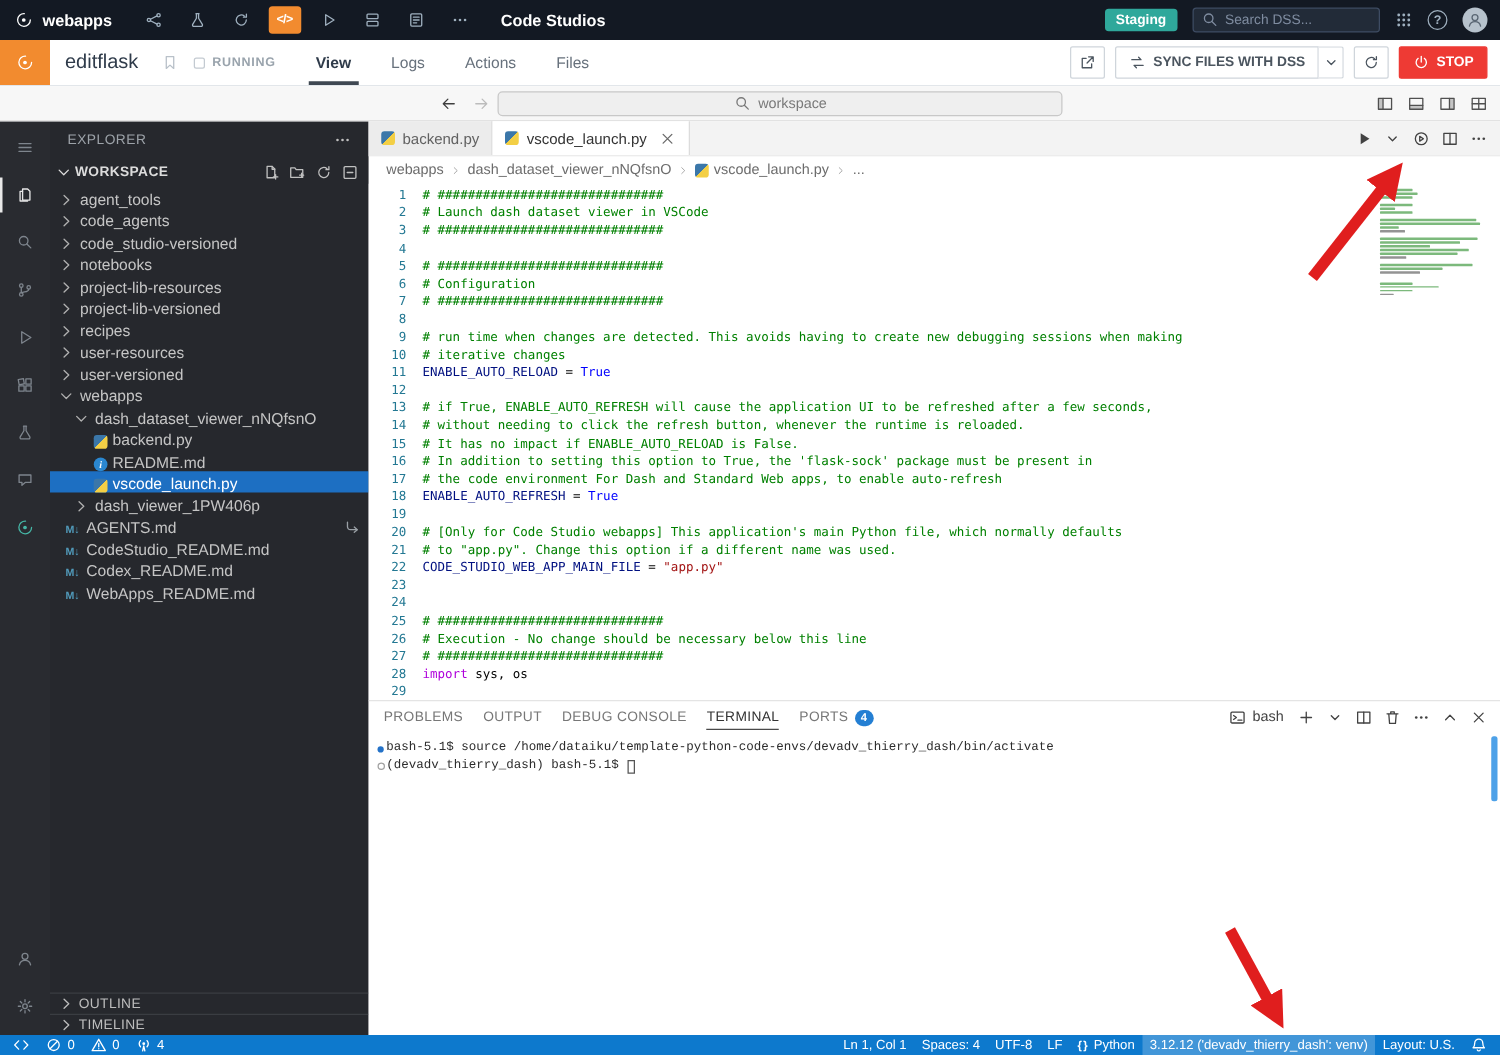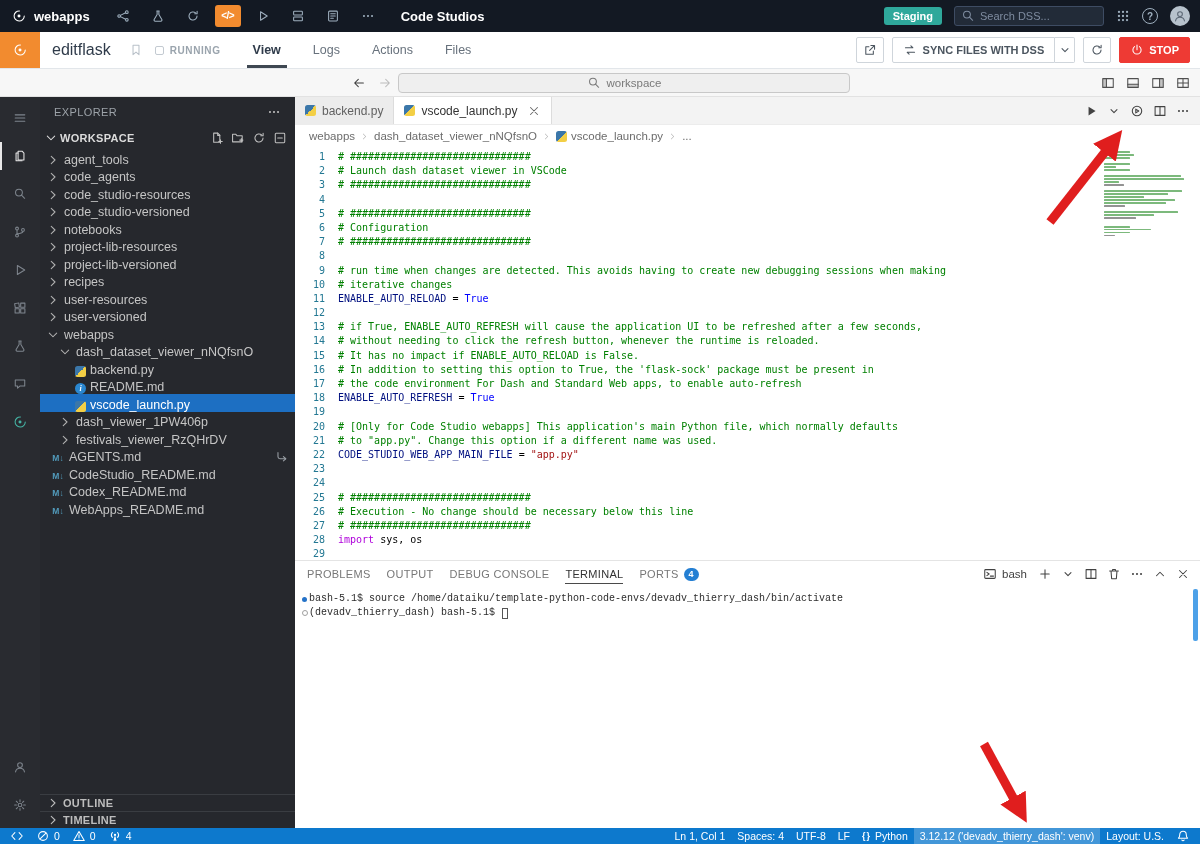--- a/index.html
+++ b/index.html
@@ -85,21 +85,21 @@
   .trow.selected{background:#1d6fc2;color:#fff}
   .trow .chev{width:14px;flex:0 0 14px;color:#b0b0b0;display:flex;justify-content:center}
   .trow .chev svg{width:10px;height:10px}
   .pyicon{width:11px;height:11px;border-radius:2.5px;background:linear-gradient(135deg,#3b77a9 50%,#f3cf45 50%);flex:0 0 11px;display:inline-block}
   .mdicon{color:#519aba;font-size:8.5px;font-weight:700;flex:0 0 14px;text-align:center;line-height:11px}
   .infoicon{width:11px;height:11px;border-radius:50%;background:#2a87d0;color:#fff;font-size:8px;font-weight:700;display:flex;align-items:center;justify-content:center;flex:0 0 11px;font-family:"Liberation Serif",serif;font-style:italic}
   .trow .lbl{overflow:hidden;text-overflow:ellipsis}
   .trow .tbadge{margin-left:auto;color:#9aa0a6}
   .trow .tbadge svg{width:12px;height:12px}
   #sb-bottom{margin-top:auto}
-  .sb-bsec{height:17px;border-top:1px solid #3a3d42;display:flex;align-items:center;gap:3px;padding:0 6px;font-size:11px;font-weight:700;color:#bdbdbd;letter-spacing:.3px;cursor:pointer}
+  .sb-bsec{height:17px;border-top:1px solid #3a3d42;display:flex;align-items:center;gap:3px;padding:0 6px;font-size:11px;font-weight:400;color:#bdbdbd;letter-spacing:.3px;cursor:pointer}
   .sb-bsec svg{width:10px;height:10px}
 
   
   #editorcol{flex:1;display:flex;flex-direction:column;background:#fff;min-width:0}
   #tabbar{height:28px;background:#f3f3f3;display:flex;position:relative;border-bottom:1px solid #ececec;flex:0 0 28px}
   #etabs{display:flex}
   .etab{display:flex;align-items:center;gap:6px;padding:0 10px;font-size:12px;color:#616161;background:#ececec;border-right:1px solid #dcdcdc;cursor:pointer}
   .etab.active{background:#fff;color:#333}
   .etab .x{color:#696969;margin-left:4px}
   .etab .x svg{width:10px;height:10px}
@@ -505,28 +505,20 @@
               </svg>
             </span>
             <span class="lbl">code_agents</span>
           </div>
           <div class="trow" style="padding-left:6px">
             <span class="chev icon">
               <svg viewBox="0 0 16 16">
                 <path d="M6 3.8L10.3 8 6 12.2"></path>
               </svg>
             </span>
-            <span class="lbl">code_studio-resources</span>
-          </div>
-          <div class="trow" style="padding-left:6px">
-            <span class="chev icon">
-              <svg viewBox="0 0 16 16">
-                <path d="M6 3.8L10.3 8 6 12.2"></path>
-              </svg>
-            </span>
             <span class="lbl">code_studio-versioned</span>
           </div>
           <div class="trow" style="padding-left:6px">
             <span class="chev icon">
               <svg viewBox="0 0 16 16">
                 <path d="M6 3.8L10.3 8 6 12.2"></path>
               </svg>
             </span>
             <span class="lbl">notebooks</span>
           </div>
@@ -598,28 +590,20 @@
             <span class="pyicon"></span>
             <span class="lbl">vscode_launch.py</span>
           </div>
           <div class="trow" style="padding-left:18px">
             <span class="chev icon">
               <svg viewBox="0 0 16 16">
                 <path d="M6 3.8L10.3 8 6 12.2"></path>
               </svg>
             </span>
             <span class="lbl">dash_viewer_1PW406p</span>
-          </div>
-          <div class="trow" style="padding-left:18px">
-            <span class="chev icon">
-              <svg viewBox="0 0 16 16">
-                <path d="M6 3.8L10.3 8 6 12.2"></path>
-              </svg>
-            </span>
-            <span class="lbl">festivals_viewer_RzQHrDV</span>
           </div>
           <div class="trow" style="padding-left:11px">
             <span class="mdicon">M↓</span>
             <span class="lbl">AGENTS.md</span>
             <span class="tbadge icon">
               <svg viewBox="0 0 16 16">
                 <path d="M3.4 3v4.4a2.6 2.6 0 0 0 2.6 2.6h6"></path>
                 <path d="M9.6 7.6L12.4 10l-2.8 2.4"></path>
               </svg>
             </span>

